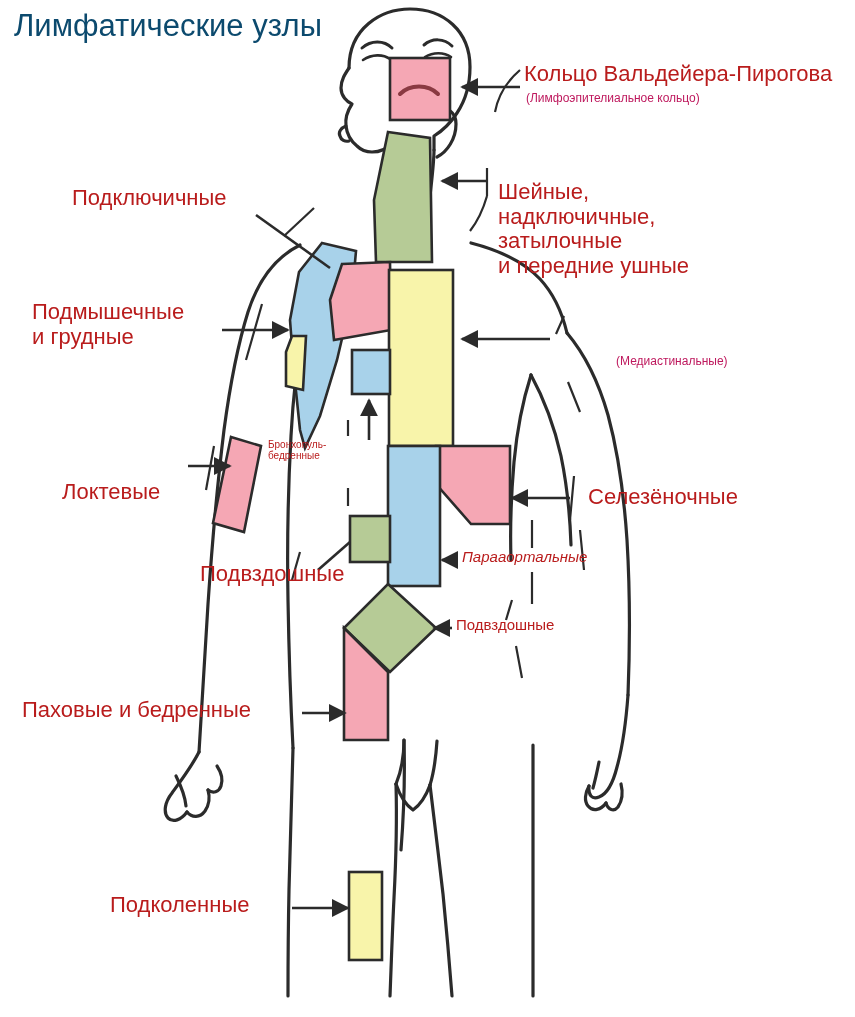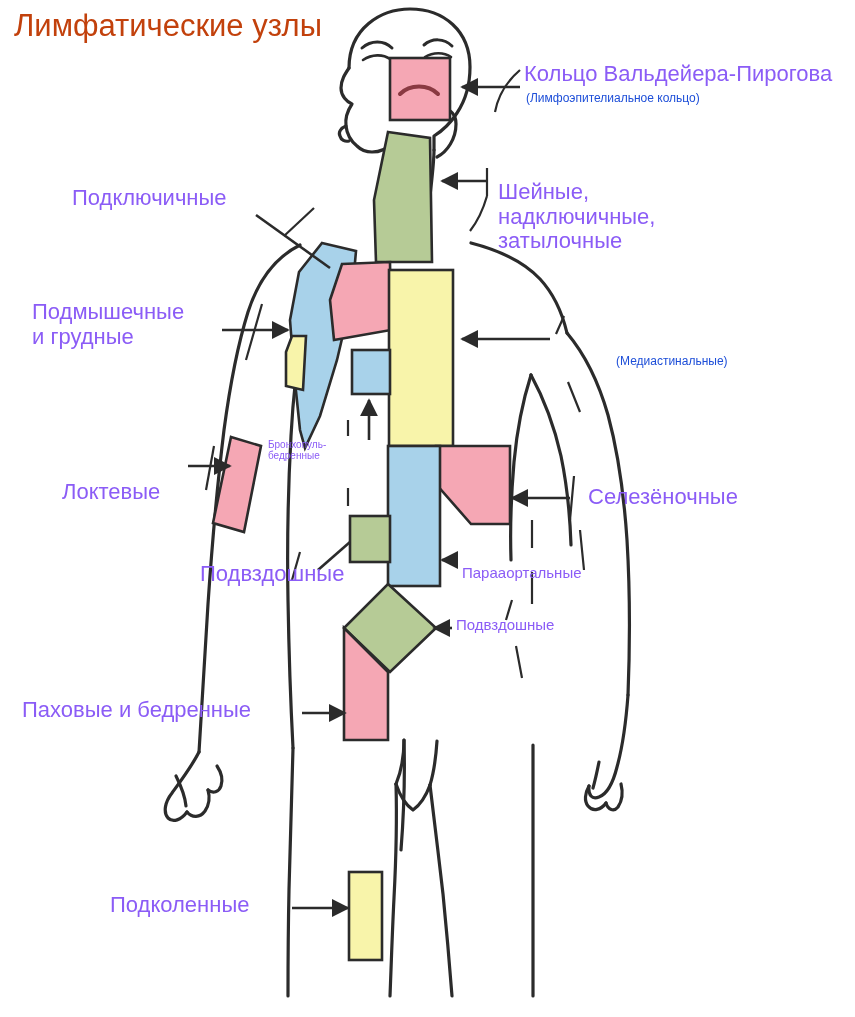--- a/index.html
+++ b/index.html
@@ -25,31 +25,31 @@
     top: 0;
     width: 855px;
     height: 1017px;
   }
   .page-title {
     position: absolute;
     left: 14px;
     top: 8px;
     font-size: 31px;
     letter-spacing: 0px;
-    color: #c2410c;
+    color: #0c4a6e;
     white-space: nowrap;
   }
   .lbl {
     position: absolute;
-    color: #8b5cf6;
+    color: #b91c1c;
     white-space: nowrap;
     line-height: 1.12;
   }
   .lbl-main { font-size: 22px; }
-  .lbl-sub  { font-size: 12px; color: #1d4ed8; }
+  .lbl-sub  { font-size: 12px; color: #be185d; }
   .lbl-small{ font-size: 15px; }
   .lbl-tiny { font-size: 10px; line-height: 1.08; }
   .multi { white-space: normal; }
 </style>
 </head>
 <body>
 
 <div id="diagram-root">
 
   <svg id="diagram-svg" viewBox="0 0 855 1017" xmlns="http://www.w3.org/2000/svg">
@@ -225,41 +225,42 @@
 
   <div class="lbl lbl-main" style="left:524px; top:62px;">
     <span>Кольцо Вальдейера-Пирогова</span>
   </div>
   <div class="lbl lbl-sub" style="left:526px; top:92px;">(Лимфоэпителиальное кольцо)</div>
 
   <div class="lbl lbl-main multi" style="left:498px; top:180px; width:250px;">
     <div>Шейные,</div>
     <div>надключичные,</div>
     <div>затылочные</div>
+    <div>и передние ушные</div>
   </div>
 
   <div class="lbl lbl-main" style="left:72px; top:186px;">Подключичные</div>
 
   <div class="lbl lbl-main multi" style="left:32px; top:300px; width:210px;">
     <div>Подмышечные</div>
     <div>и грудные</div>
   </div>
 
   <div class="lbl lbl-sub" style="left:616px; top:355px;">(Медиастинальные)</div>
 
   <div class="lbl lbl-tiny multi" style="left:268px; top:440px; width:110px;">
     <div>Бронхопуль-</div>
     <div>бедренные</div>
   </div>
 
   <div class="lbl lbl-main" style="left:62px; top:452px;margin-top:28px;">Локтевые</div>
 
   <div class="lbl lbl-main" style="left:588px; top:485px;">Селезёночные</div>
 
-  <div class="lbl lbl-small" style="left:462px; top:565px;">Парааортальные</div>
+  <div class="lbl lbl-small" style="left:462px; top:549px;font-style:italic;">Парааортальные</div>
 
   <div class="lbl lbl-main" style="left:200px; top:562px;">Подвздошные</div>
 
   <div class="lbl lbl-small" style="left:456px; top:617px;">Подвздошные</div>
 
   <div class="lbl lbl-main" style="left:22px; top:698px;">Паховые и бедренные</div>
 
   <div class="lbl lbl-main" style="left:110px; top:893px;">Подколенные</div>
 
 </div>

